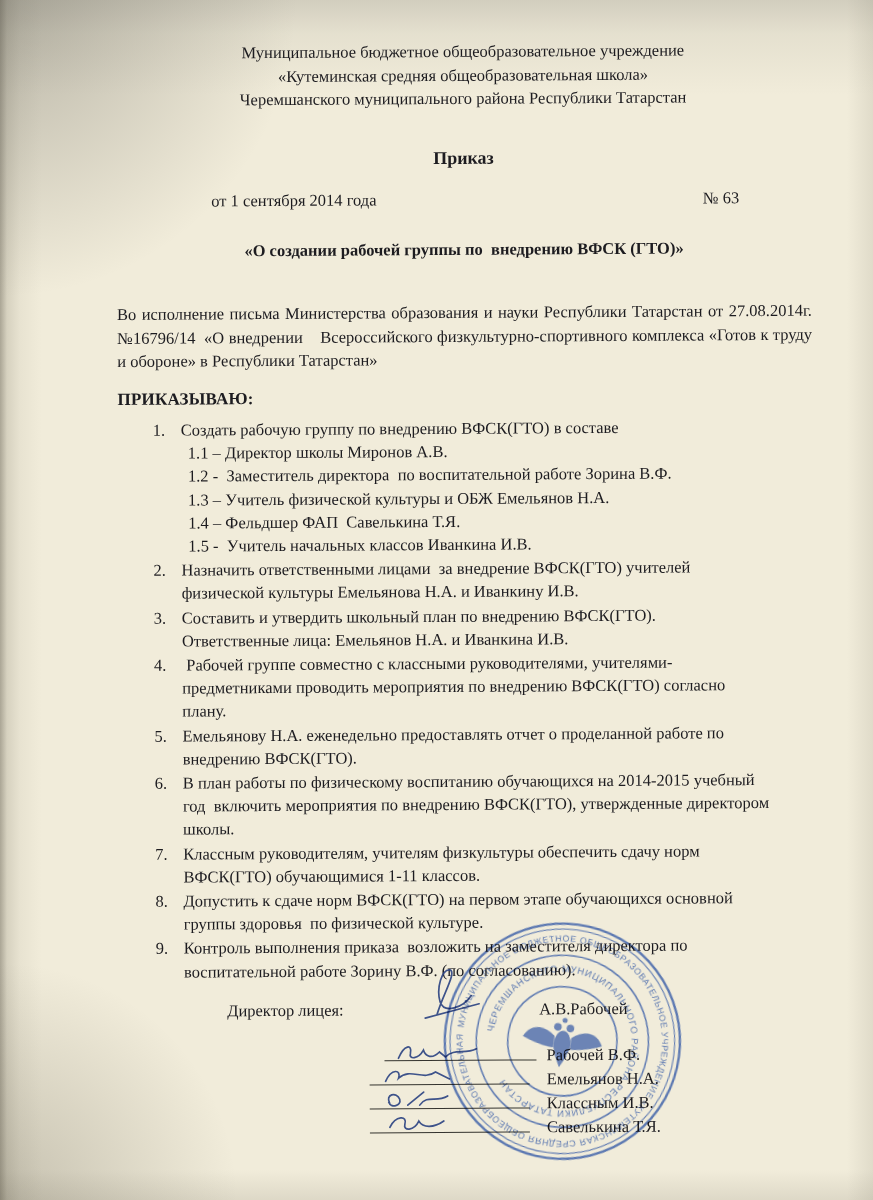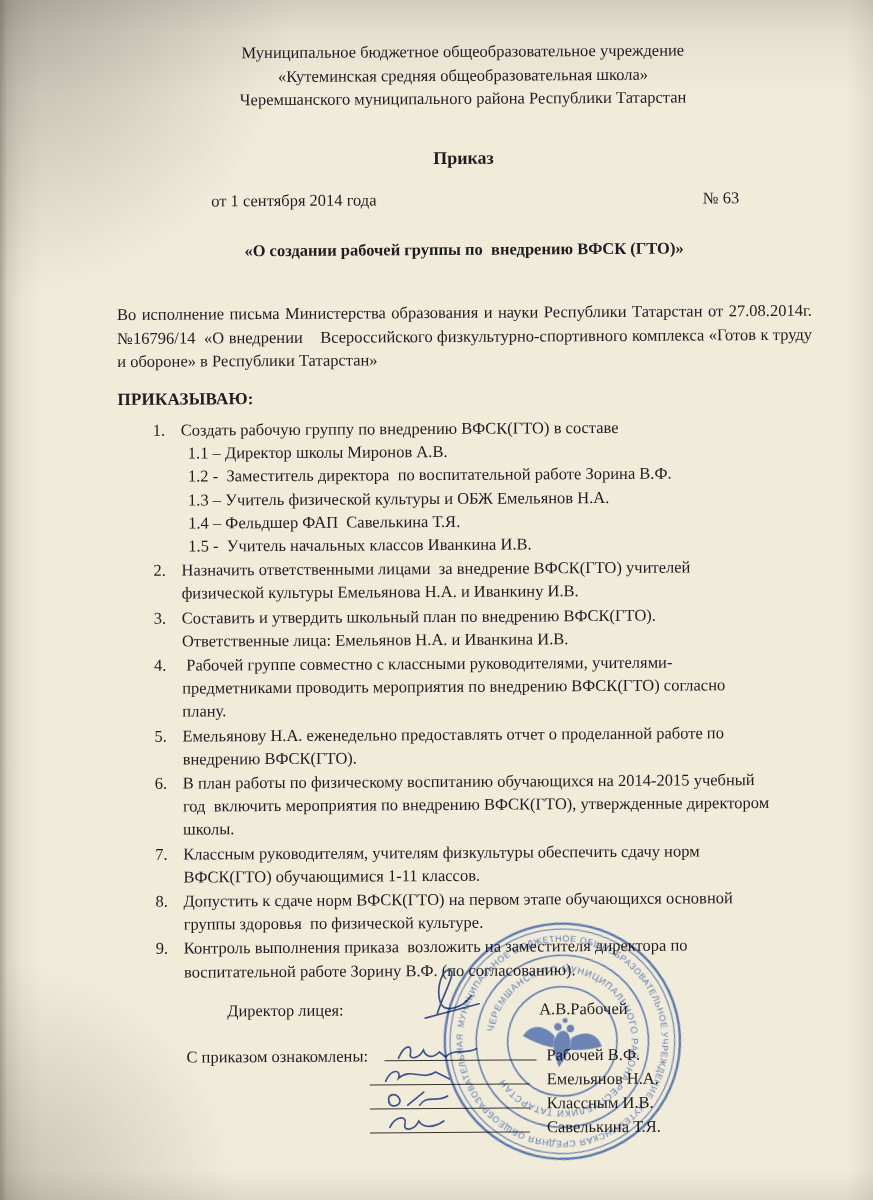--- a/index.html
+++ b/index.html
@@ -165,21 +165,20 @@
     </div>
 
     <div class="sig-block">
 
       <div class="sig-row" style="top:0; left:74px;margin-left:32px;">Директор лицея:</div>
       <svg class="squiggle-free" style="top:-34px; left:288px;" width="110" height="60">
         <path class="ink" d="M28 50 C34 30 48 8 41 6 C33 5 27 24 31 38 C35 50 54 44 62 32 M16 54 L70 40"></path>
       </svg>
       <div class="sig-row" style="top:0; left:418px;">А.В.Рабочей</div>
 
-      <div class="sig-row" style="top:46px; left:65px;">С приказом ознакомлены:</div>
       <div class="uline" style="top:42px; left:263px; width:152px;">
         <svg width="120" height="26">
           <path class="ink" d="M6 18 C12 4 20 4 18 13 C16 20 26 19 31 10 C33 17 40 19 47 12 L53 17 C62 8 72 15 84 9"></path>
         </svg>
       </div>
       <div class="sig-row" style="top:46px; left:425px;">Рабочей В.Ф.</div>
 
       <div class="uline" style="top:66px; left:248px; width:160px;">
         <svg width="120" height="26">
           <path class="ink" d="M8 17 C14 4 24 5 21 14 C33 3 45 17 58 8 L72 15"></path>

